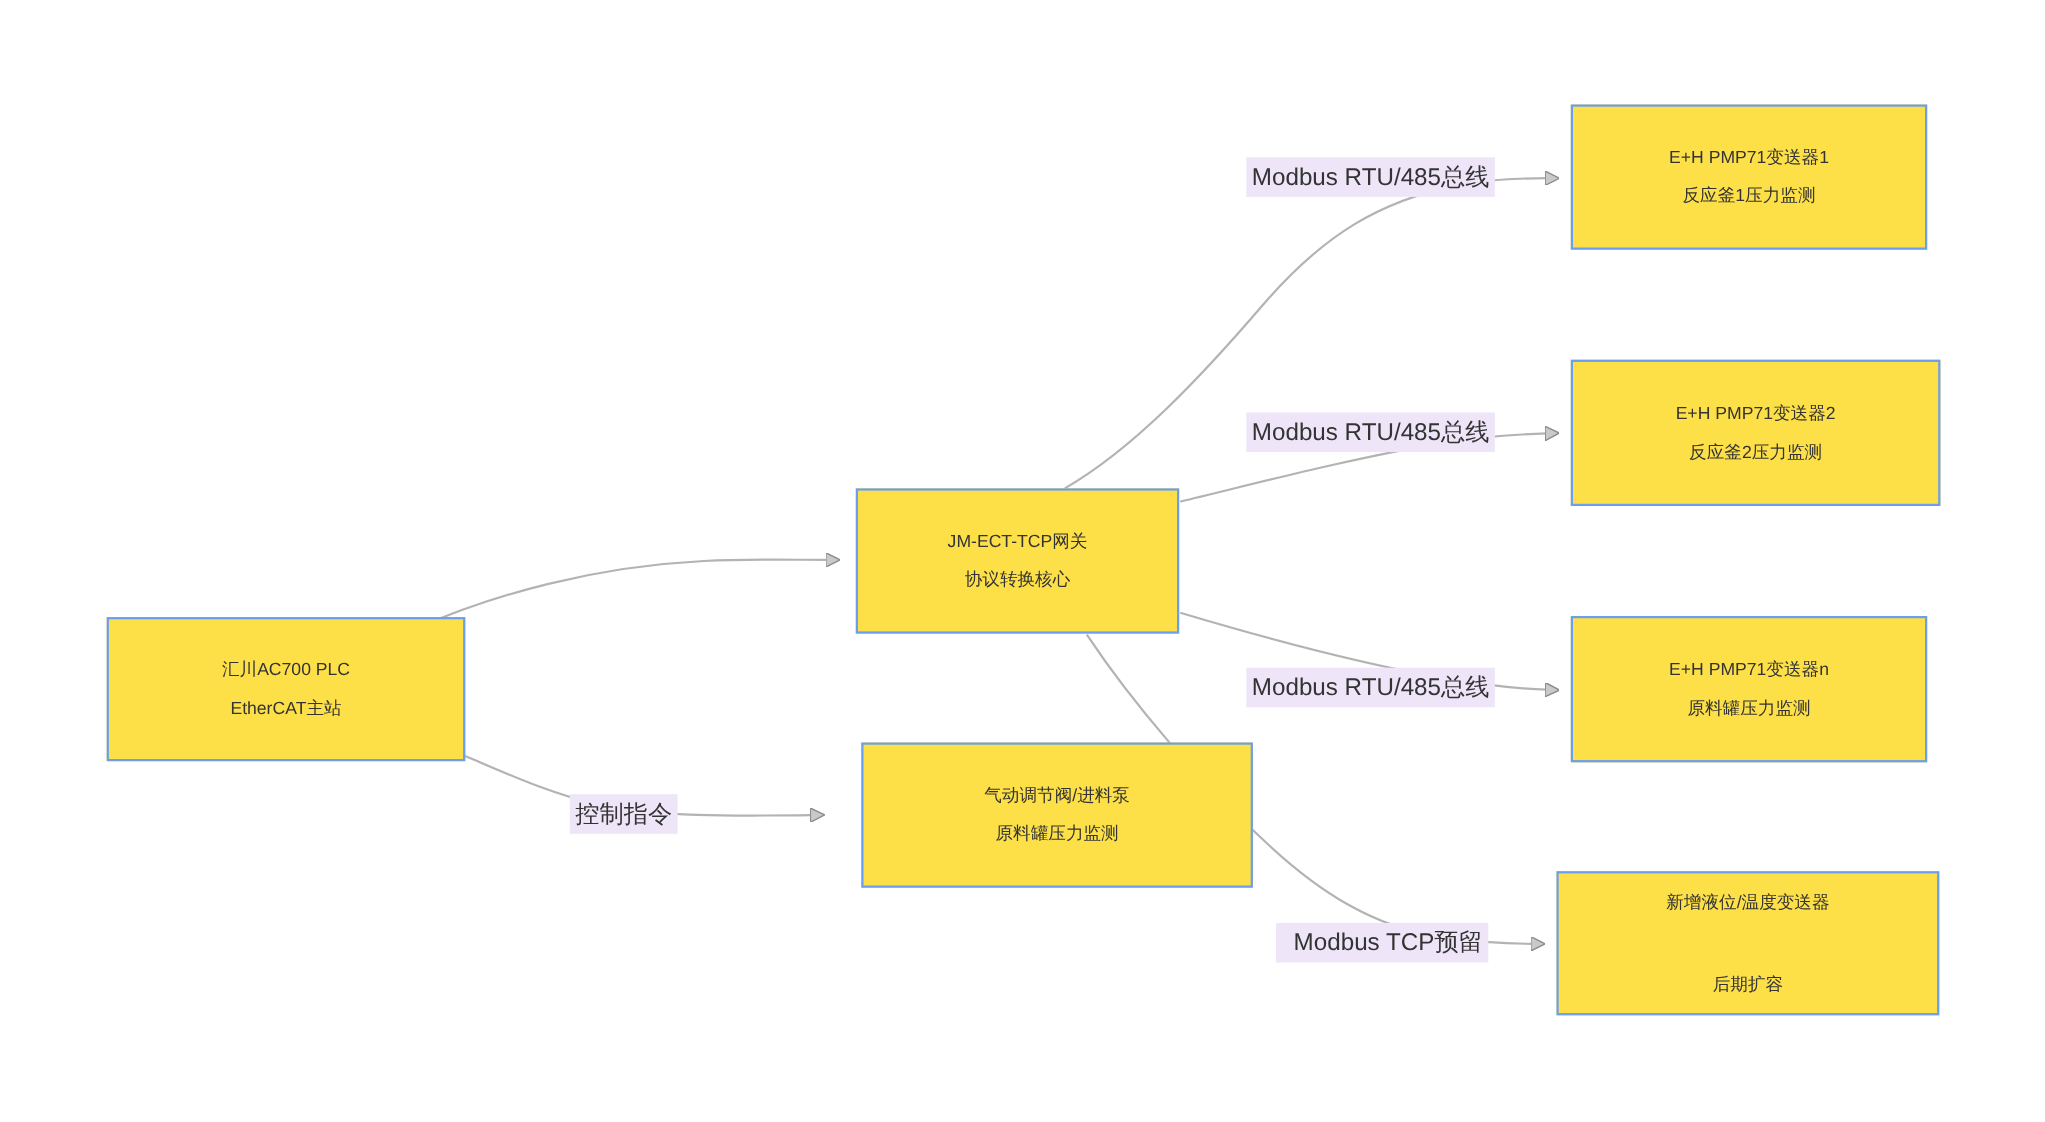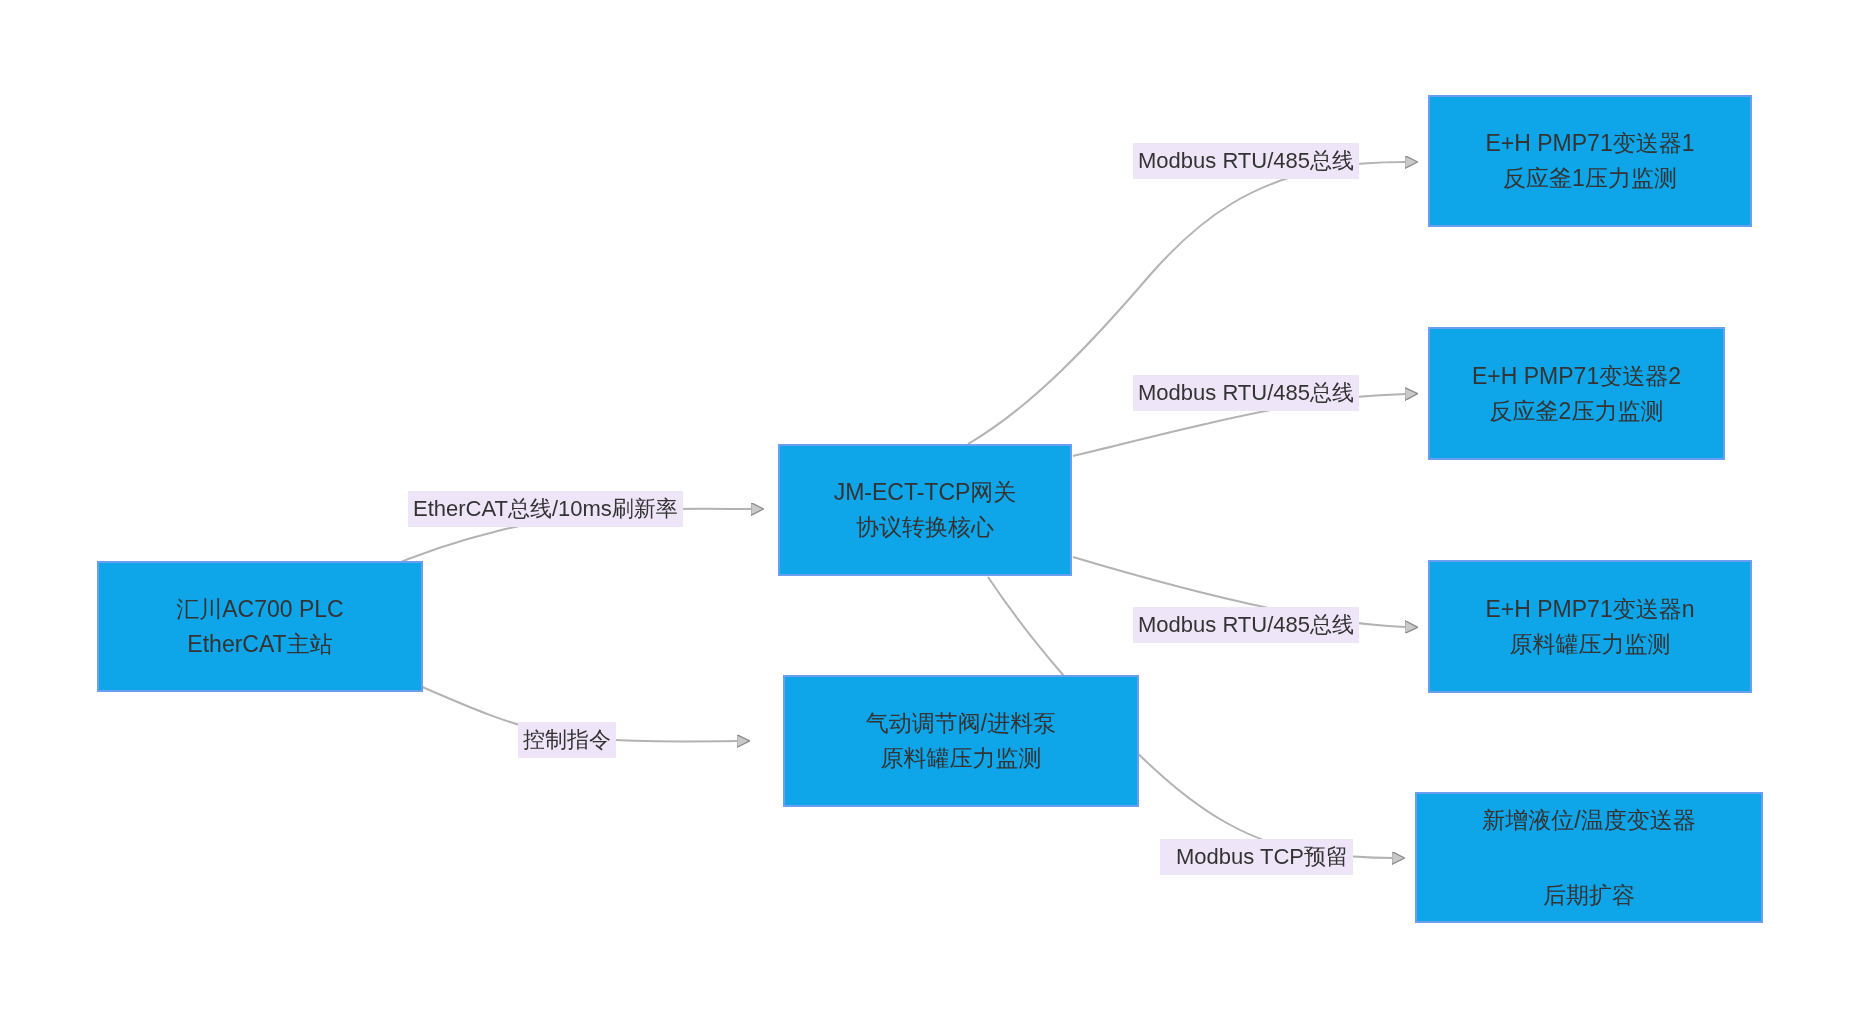--- a/index.html
+++ b/index.html
@@ -18,29 +18,29 @@
   #edges {
     position: absolute;
     left: 0;
     top: 0;
     width: 1859px;
     height: 1020px;
   }
   .node {
     position: absolute;
     box-sizing: border-box;
-    background: #0ea5e9;
+    background: #fde047;
     border: 2px solid #6a9eef;
     display: flex;
     flex-direction: column;
     align-items: center;
     justify-content: center;
     text-align: center;
     color: #333333;
-    font-size: 23px;
+    font-size: 16px;
     line-height: 35px;
   }
   .edge-label {
     position: absolute;
     background: #eee6f8;
     color: #333333;
     font-size: 22px;
     line-height: 30px;
     padding: 3px 5px;
     white-space: nowrap;
@@ -81,36 +81,35 @@
   <div class="node" style="left:783px; top:675px; width:356px; height:132px;">
     <span>气动调节阀/进料泵</span>
     <span>原料罐压力监测</span>
   </div>
 
   <div class="node" style="left:1428px; top:95px;  width:324px; height:132px;">
     <span>E+H PMP71变送器1</span>
     <span>反应釜1压力监测</span>
   </div>
 
-  <div class="node" style="left:1428px; top:327px; width:297px; height:133px;">
+  <div class="node" style="left:1428px; top:327px; width:336px; height:133px;">
     <span>E+H PMP71变送器2</span>
     <span>反应釜2压力监测</span>
   </div>
 
   <div class="node" style="left:1428px; top:560px; width:324px; height:133px;">
     <span>E+H PMP71变送器n</span>
     <span>原料罐压力监测</span>
   </div>
 
   <div class="node" style="left:1415px; top:792px; width:348px; height:131px;gap:40px;">
     <span>新增液位/温度变送器</span>
     <span>后期扩容</span>
   </div>
 
-  <div class="edge-label" style="left:408px; top:491px;">EtherCAT总线/10ms刷新率</div>
 
   <div class="edge-label" style="left:518px; top:722px;">控制指令</div>
 
   <div class="edge-label" style="left:1133px; top:143px;">Modbus RTU/485总线</div>
 
   <div class="edge-label" style="left:1133px; top:375px;">Modbus RTU/485总线</div>
 
   <div class="edge-label" style="left:1133px; top:607px;">Modbus RTU/485总线</div>
 
   <div class="edge-label" style="left:1160px; top:839px;padding-left:16px;">Modbus TCP预留</div>

